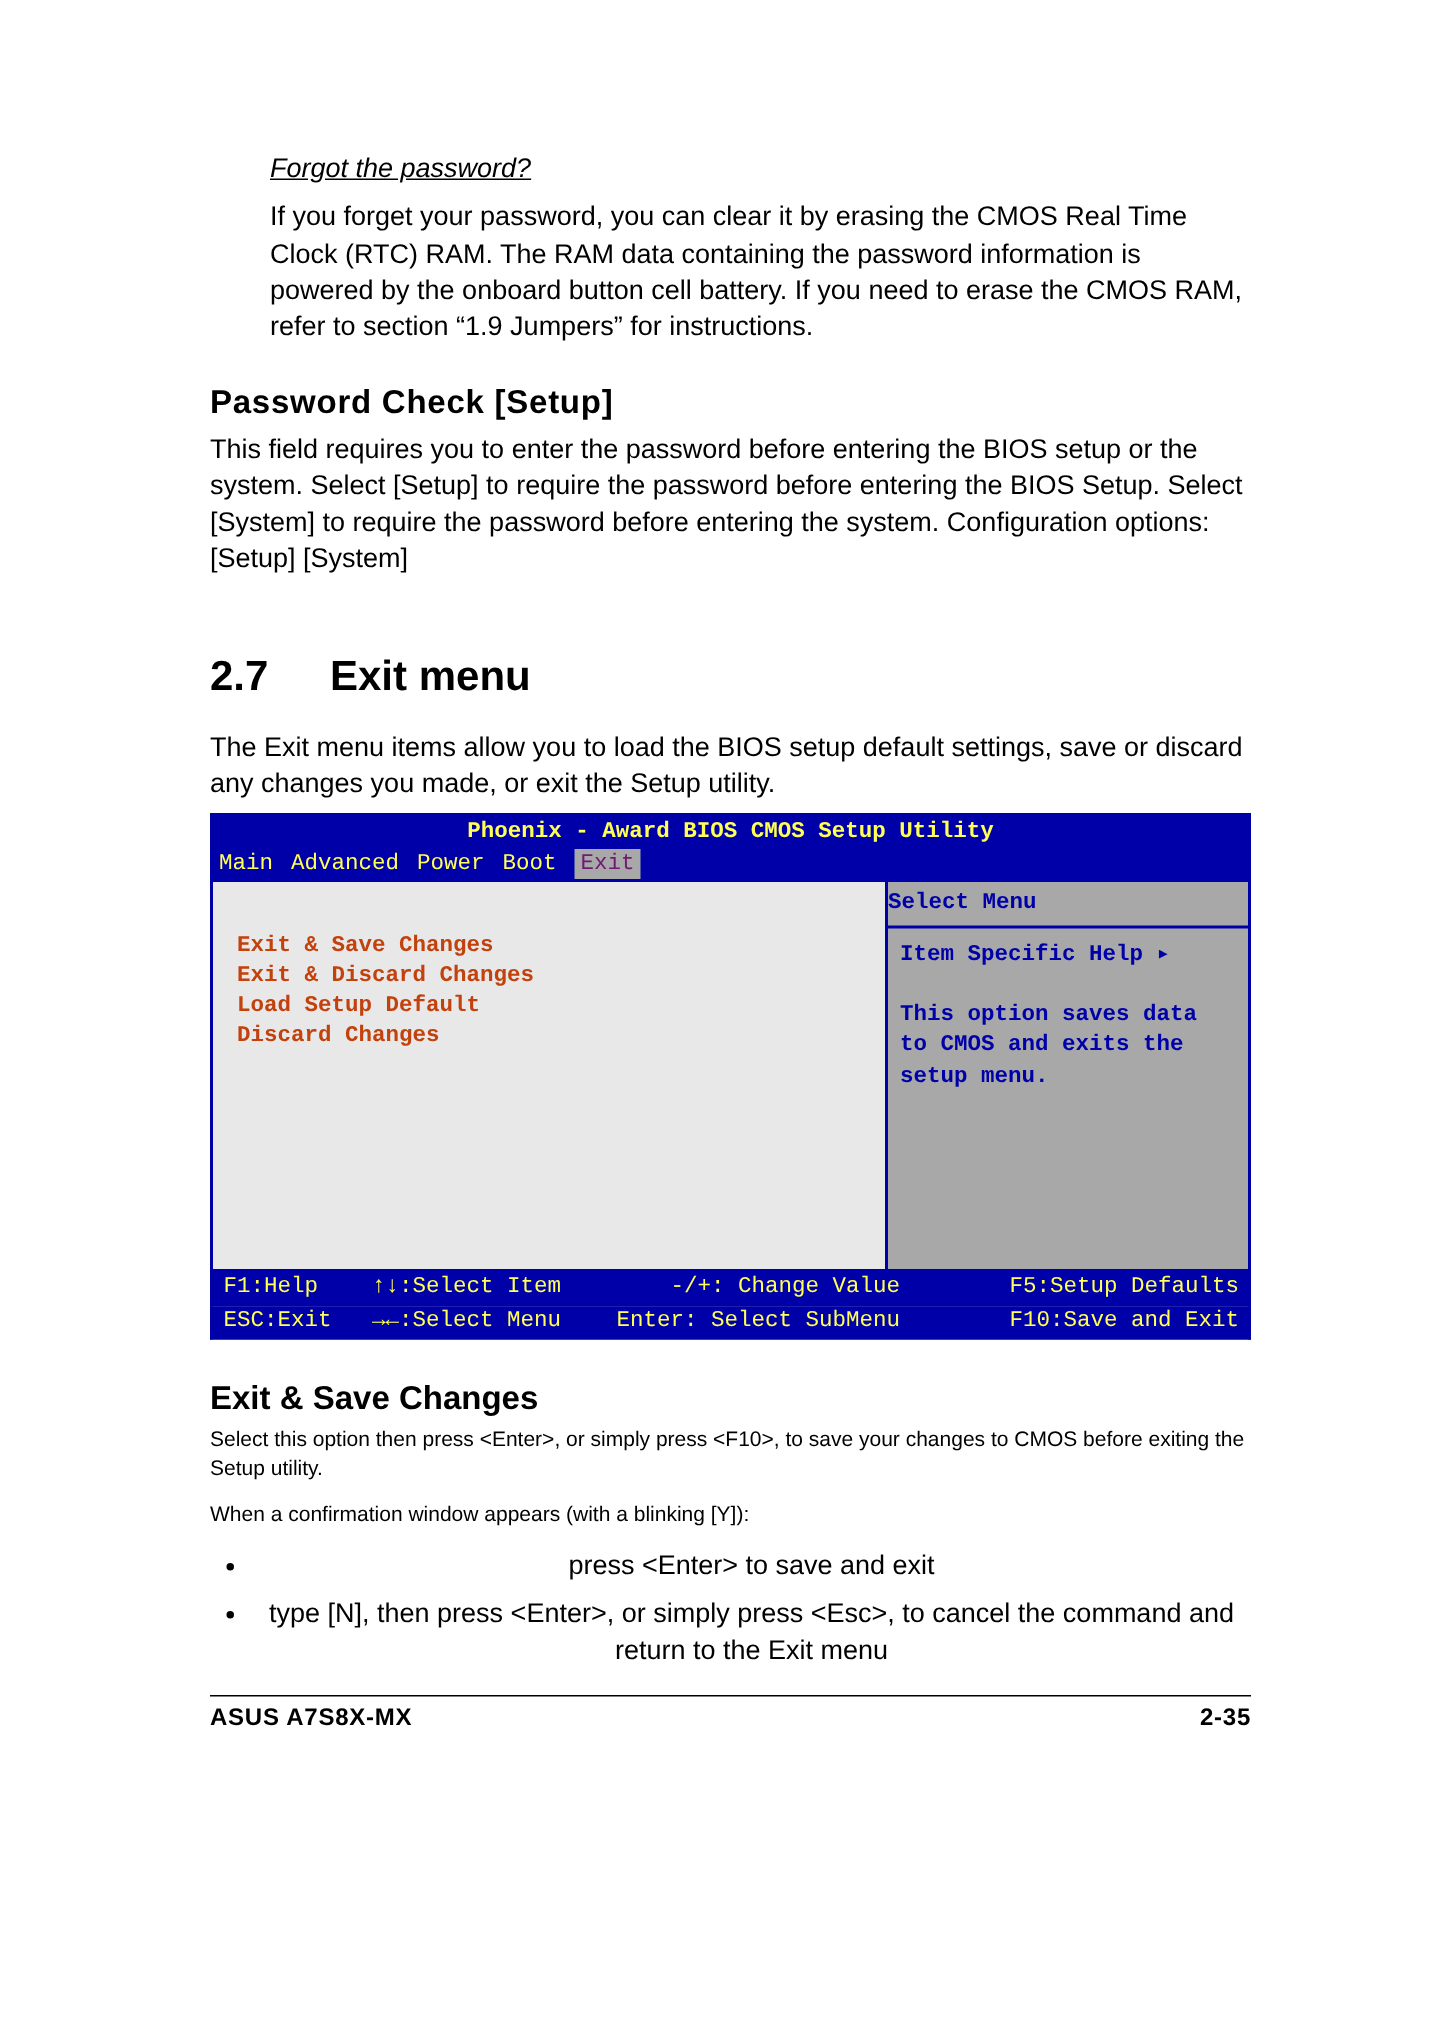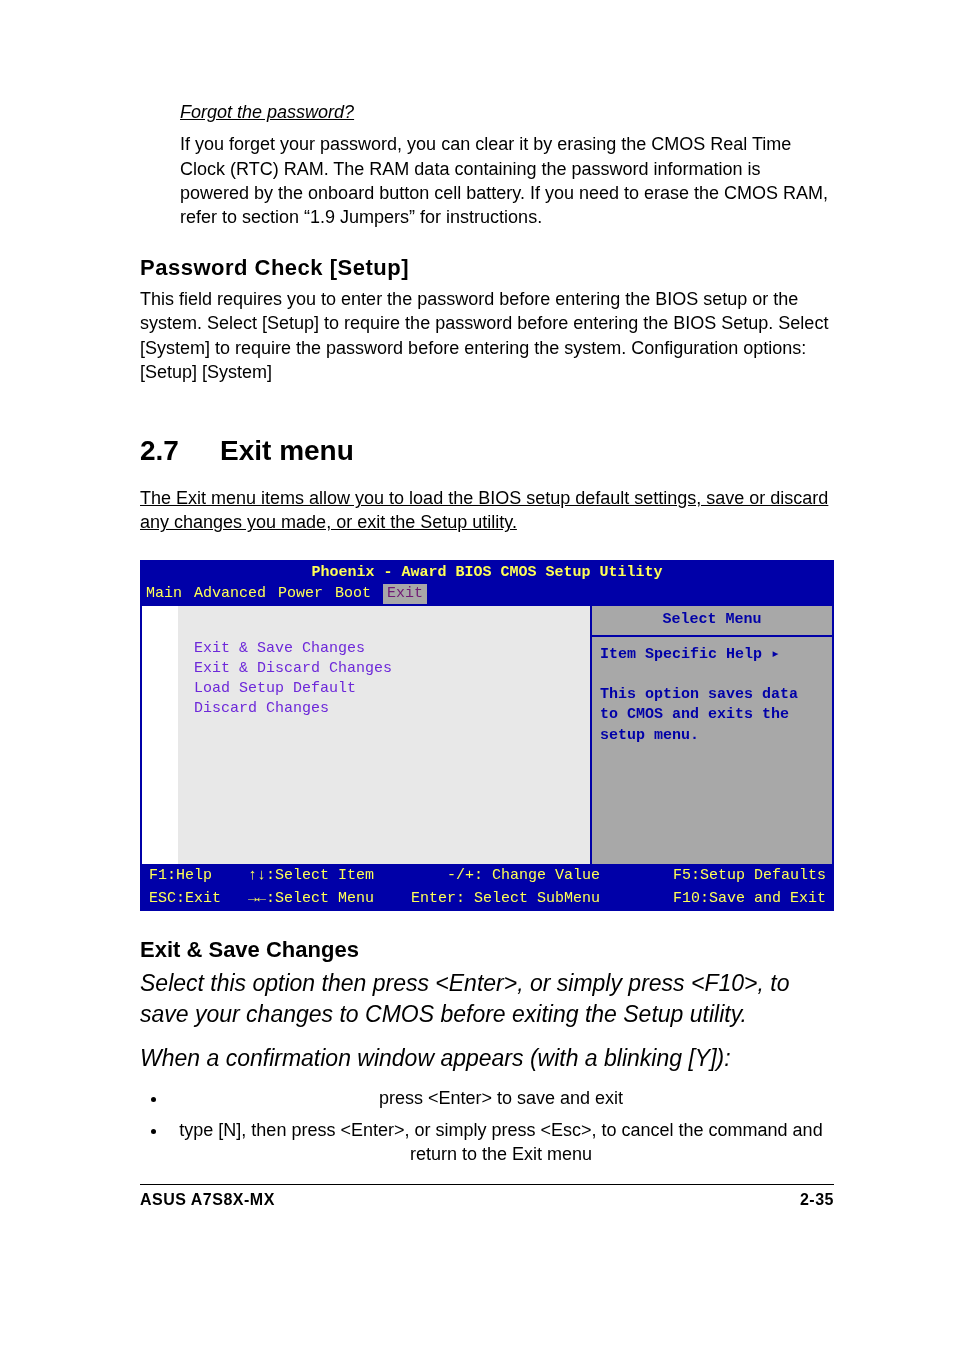--- a/index.html
+++ b/index.html
@@ -35,22 +35,21 @@
     margin-bottom: 48px;
   }
   .exit-heading {
     font-size: 28px;
     font-weight: 900;
     margin-bottom: 16px;
   }
   .exit-heading .num { display:inline-block; width:80px; }
   .exit-intro {
     font-size: 18px;
-    margin-bottom: 25px;
-    text-decoration: underline;
+    margin-bottom: 7px;
   }
   .bios {
     width: 100%;
     font-family: "Lucida Console", "Courier New", monospace;
     font-size: 15px;
     margin-bottom: 24px;
   }
   .bios-title {
     background:#0000a8;
     color:#ffff55;
@@ -77,36 +76,34 @@
   .bios-body {
     display:flex;
     border:2px solid #0000a8;
     border-top:none;
     min-height:260px;
   }
   .bios-left {
     flex:1;
     background:#e8e8e8;
     padding:12px 16px;
-    color:#6d28d9;
-    font-weight:normal;
+    color:#c2410c;
+    font-weight:bold;
     white-space:pre;
     border-right:2px solid #0000a8;
-    margin-left:36px;
   }
   .bios-right {
     width:240px;
     background:#a8a8a8;
     color:#0000a8;
     font-weight:bold;
     display:flex;
     flex-direction:column;
   }
   .bios-right-title {
-    text-align:center;
     padding:4px 0;
     border-bottom:2px solid #0000a8;
   }
   .bios-right-body {
     padding:8px;
     white-space:pre-wrap;
     flex:1;
   }
   .bios-footer {
     background:#0000a8;
@@ -118,23 +115,22 @@
     border:2px solid #0000a8;
     border-top:none;
   }
   .bios-footer span { white-space:pre; flex:1;text-align:right; }
   .sub-heading {
     font-size: 22px;
     font-weight: 900;
     margin-bottom: 4px;
   }
   .sub-body {
-    font-size: 23px;
+    font-size: 14px;
     margin-bottom: 12px;
-    font-style: italic;
   }
   ul.exit-list {
     list-style: disc;
     padding-left: 28px;
     font-size: 18px;
     text-align: center;
   }
   ul.exit-list li { margin-bottom: 8px; }
   .footer-rule {
     border-top:1px solid #000;

